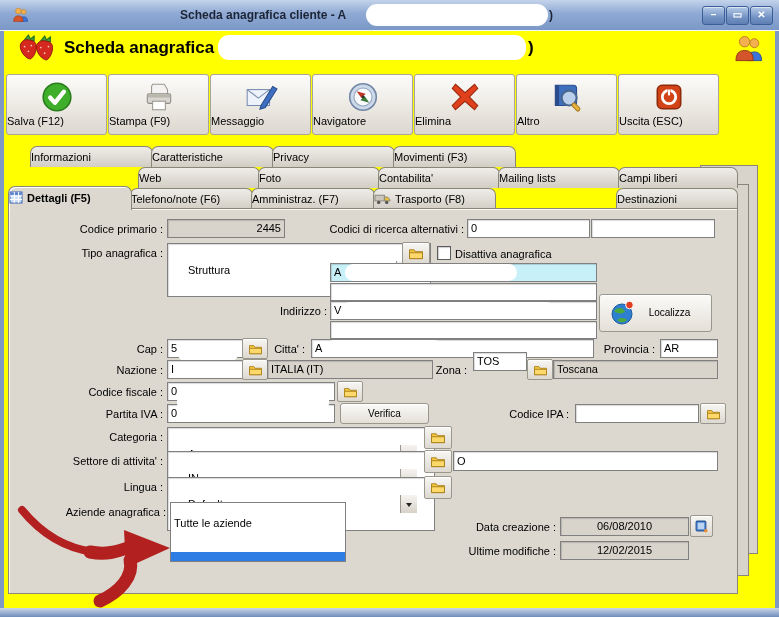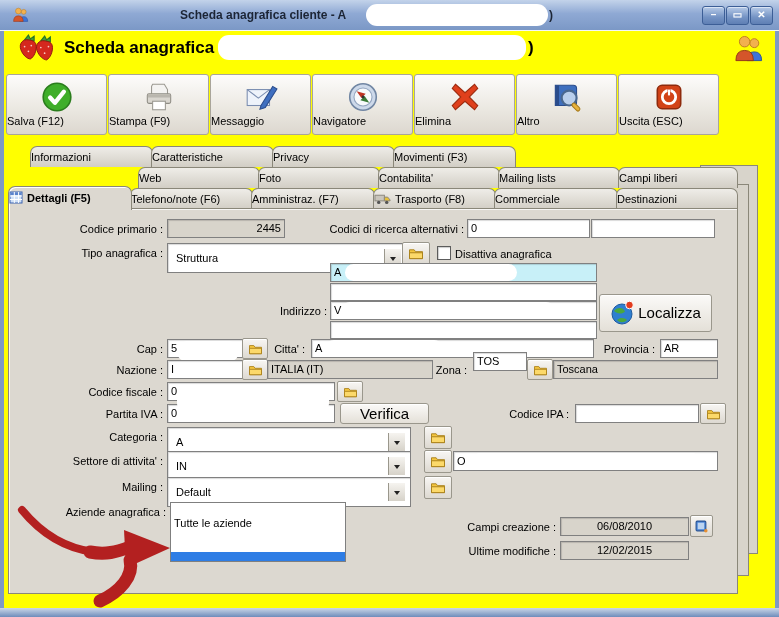--- a/index.html
+++ b/index.html
@@ -48,30 +48,30 @@
 
   
   .lbl{position:absolute;font-size:11px;color:#000;text-align:right;white-space:nowrap;z-index:6}
   .fld{position:absolute;background:#fff;border:1px solid #808080;font-size:11px;color:#000;
     padding:0 3px;overflow:hidden;white-space:nowrap;z-index:6;
     box-shadow:inset 1px 1px 1px rgba(0,0,0,.15)}
   .ro{background:#d8d4cb}
   .cyan{background:#c8f0f8}
   .num{text-align:right}
   .ctr{text-align:center}
-  .combo{display:flex;align-items:stretch;padding:5px}
+  .combo{display:flex;align-items:stretch;padding:17px}
   .combo .cval{flex:1;padding:0 3px;overflow:hidden;white-space:nowrap}
   .combo .cbtn{width:16px;border-left:1px solid #9a978c;background:linear-gradient(#f6f4f0,#d6d2c9);
     display:flex;align-items:center;justify-content:center}
   .combo .cbtn i{width:0;height:0;border:3.5px solid transparent;border-top:4.5px solid #222;margin-top:4px}
   .mbtn{position:absolute;border:1px solid #9a978c;border-radius:2px;z-index:6;
     background:linear-gradient(#f8f6f3,#ddd9d1);display:flex;align-items:center;justify-content:center;
     box-shadow:inset 0 1px 0 #fff}
   .pbtn{position:absolute;border:1px solid #9a978c;border-radius:3px;z-index:6;
-    background:linear-gradient(#fbfaf8,#e4e0d8);font-size:15px;color:#000;text-align:center;
+    background:linear-gradient(#fbfaf8,#e4e0d8);font-size:10px;color:#000;text-align:center;
     box-shadow:inset 0 1px 0 #fff}
   .checkbox{position:absolute;width:12px;height:12px;background:#fff;border:1px solid #5c5c5c;z-index:6;
     box-shadow:inset 1px 1px 1px rgba(0,0,0,.2)}
 
   
   #listbox{position:absolute;left:170px;top:502px;width:174px;height:58px;background:#fff;
     border:1px solid #7f7f7f;z-index:6;font-size:11px;overflow:hidden}
   .litem{height:25px;line-height:17px;padding:12px 3px;color:#000}
   .litem.sel{background:#2e7de5;color:#fff}
 
@@ -212,21 +212,20 @@
   <div class="tab r3" style="left:130px;width:121px">Telefono/note (F6)</div>
   <div class="tab r3" style="left:251px;width:122px">Amministraz. (F7)</div>
   <div class="tab r3" style="left:373px;width:121px">
     <span class="tabicon"><svg width="17" height="12" viewBox="0 0 18 12">
           <rect x="1" y="2" width="10" height="6" fill="#c9c5bc" stroke="#8a867c"></rect>
           <path d="M11 4h3.5l2.5 3v1h-6z" fill="#e8c23c" stroke="#8a867c"></path>
           <circle cx="5" cy="9.6" r="1.8" fill="#555"></circle>
           <circle cx="13.5" cy="9.6" r="1.8" fill="#555"></circle>
         </svg></span><span>Trasporto (F8)</span>
   </div>
-  <div class="tab r3" style="left:494px;width:122px">Commerciale</div>
   <div class="tab r3" style="left:616px;width:120px">Destinazioni</div>
 
   <div class="sheet" style="left:700px;top:165px;width:56px;height:387px;z-index:1"></div>
   <div class="sheet" style="left:700px;top:184px;width:47px;height:390px;z-index:2"></div>
 
   <div id="panel"></div>
 
   <div class="lbl" style="left:8px;top:223px;width:155px">Codice primario :</div>
   <div class="fld ro num" style="left:167px;top:219px;width:110px;height:17px;line-height:17px">2445</div>
   <div class="lbl" style="left:300px;top:223px;width:164px">Codici di ricerca alternativi :</div>
@@ -351,41 +350,41 @@
   <div class="blob" style="left:196px;top:453px;width:162px;height:15px"></div>
   <div class="mbtn" style="left:424px;top:450px;width:26px;height:21px">
     <svg width="16" height="13" viewBox="0 0 16 14">
         <path d="M1 3h5l1.5 2H15v7.5H1z" fill="#f5c63f" stroke="#a8801a"></path>
         <path d="M1 6.2h14v6.3H1z" fill="#fcd96a" stroke="#a8801a"></path>
       </svg>
   </div>
   <div class="fld" style="left:453px;top:451px;width:257px;height:18px;line-height:18px">O</div>
   <div class="blob" style="left:472px;top:453px;width:228px;height:16px"></div>
 
-  <div class="lbl" style="left:8px;top:481px;width:155px">Mailing :</div>
+  <div class="lbl" style="left:8px;top:481px;width:155px">Lingua :</div>
   <div class="fld combo" style="left:167px;top:477px;width:232px;height:18px;line-height:18px">
     <span class="cval">Default</span>
       <span class="cbtn">
         <i></i>
       </span>
   </div>
   <div class="mbtn" style="left:424px;top:476px;width:26px;height:21px">
     <svg width="16" height="13" viewBox="0 0 16 14">
         <path d="M1 3h5l1.5 2H15v7.5H1z" fill="#f5c63f" stroke="#a8801a"></path>
         <path d="M1 6.2h14v6.3H1z" fill="#fcd96a" stroke="#a8801a"></path>
       </svg>
   </div>
 
   <div class="lbl" style="left:8px;top:506px;width:158px">Aziende anagrafica :</div>
   <div id="listbox">
     <div class="litem">Tutte le aziende</div>
     <div class="litem sel">Kmed</div>
   </div>
 
-  <div class="lbl" style="left:448px;top:521px;width:108px">Campi creazione :</div>
+  <div class="lbl" style="left:448px;top:521px;width:108px">Data creazione :</div>
   <div class="fld ro ctr" style="left:560px;top:517px;width:121px;height:17px;line-height:17px">06/08/2010</div>
   <div class="mbtn" style="left:690px;top:515px;width:21px;height:20px">
     <svg width="13" height="13" viewBox="0 0 12 12">
         <rect x="1" y="1" width="9" height="9" rx="1" fill="#4a86d8" stroke="#2a5494"></rect>
         <rect x="2.5" y="2.5" width="6" height="6" fill="#bcd4f0"></rect>
         <circle cx="10" cy="10" r="1.6" fill="#e89030"></circle>
       </svg>
   </div>
   <div class="lbl" style="left:448px;top:545px;width:108px">Ultime modifiche :</div>
   <div class="fld ro ctr" style="left:560px;top:541px;width:121px;height:17px;line-height:17px">12/02/2015</div>

